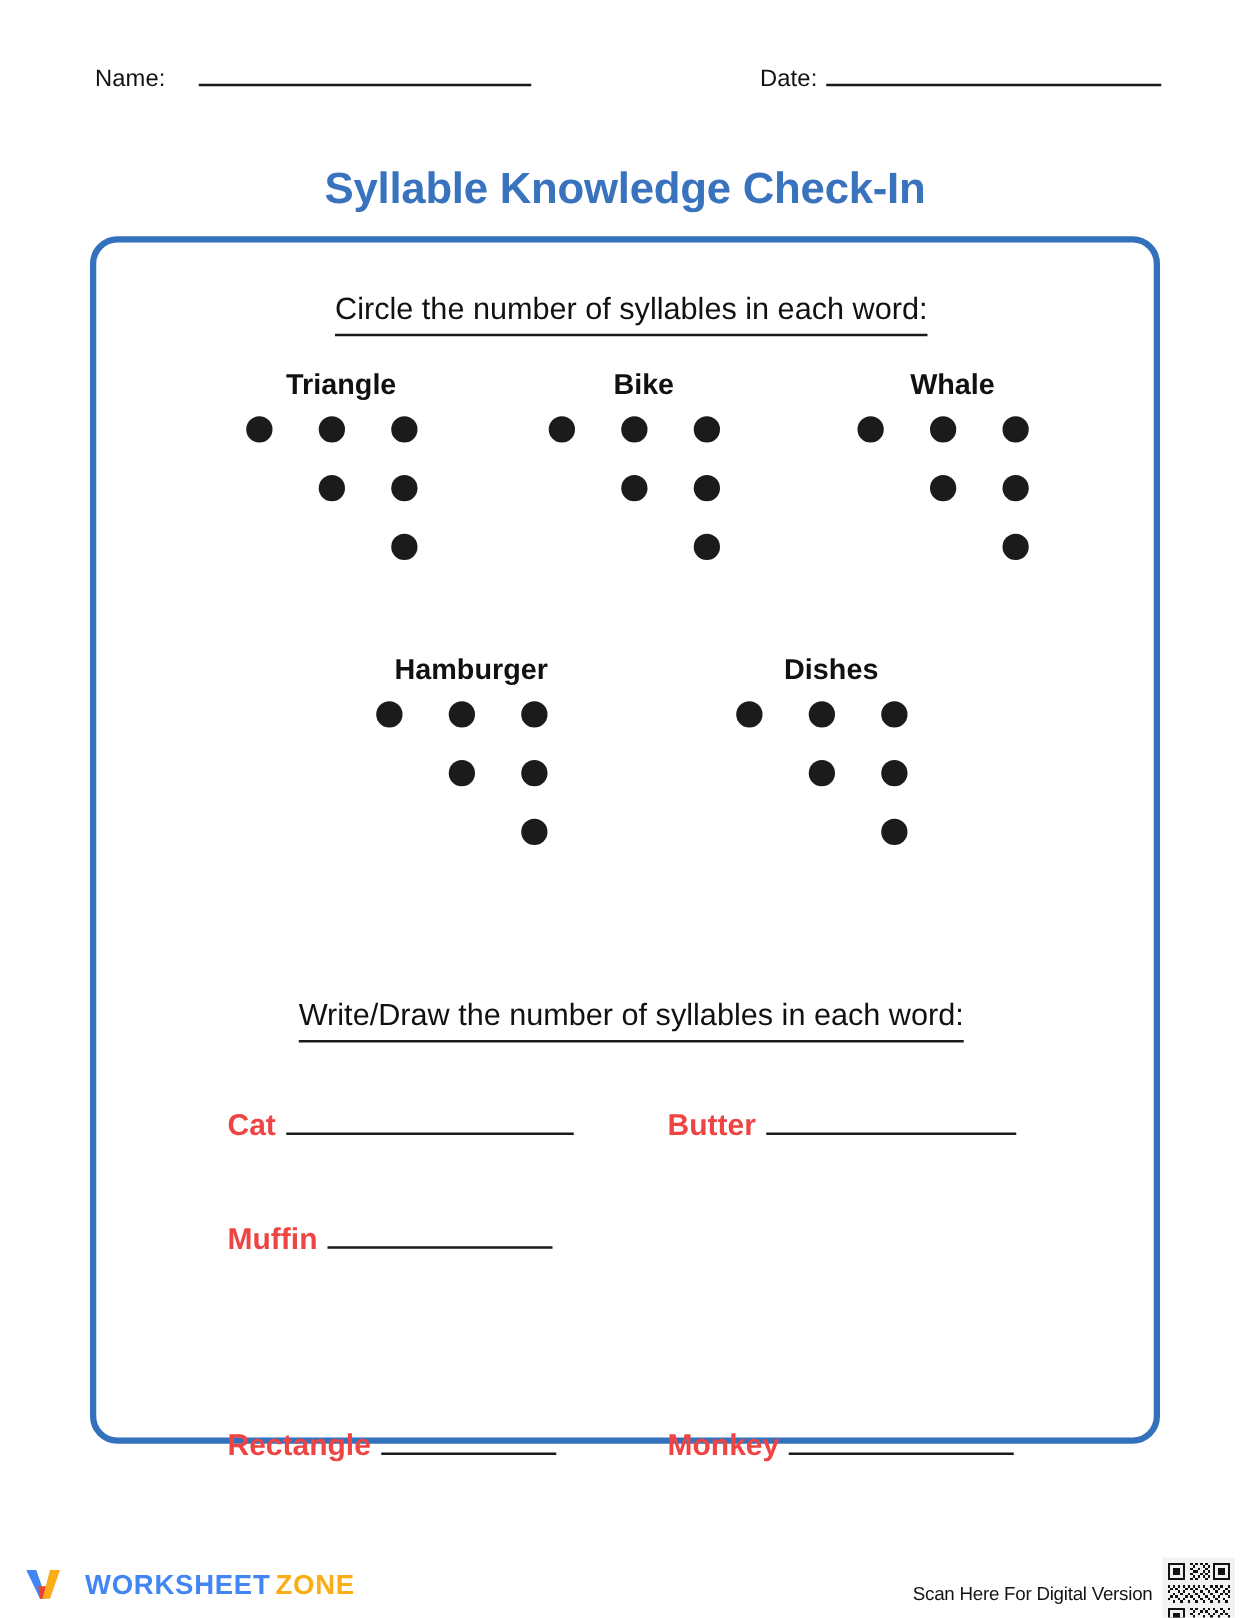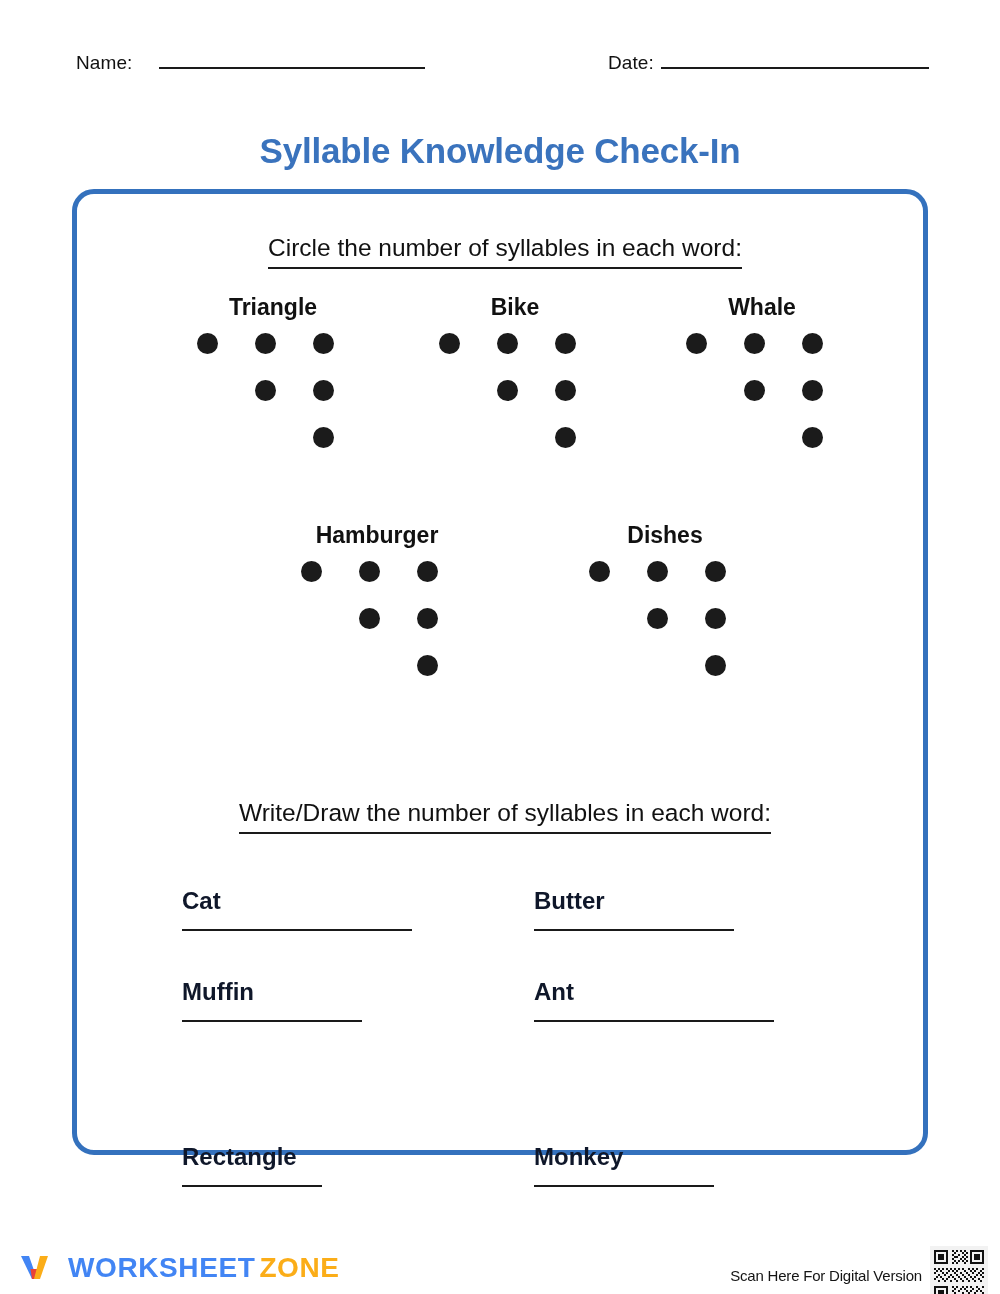--- a/index.html
+++ b/index.html
@@ -131,23 +131,22 @@
   .grp-hamburger { left: 210px;  top: 328px; }
   .grp-dishes    { left: 498px;  top: 328px; }
 
   
   .blank-item {
     position: absolute;
     display: flex;
     align-items: baseline;
     font-size: 24px;
     font-weight: bold;
-    color: #0f172a;
+    color: #ef4444;
     white-space: nowrap;
-    flex-direction: column;
   }
   .blank-word { margin-right: 8px; }
   .blank-rule {
     display: inline-block;
     border-bottom: 2.6px solid #1a1a1a;
     height: 14px;
   }
   .col-left  { left: 105px; }
   .col-right { left: 457px; }
   .row-a { top: 693px; }
@@ -168,21 +167,21 @@
     top: 14px;
     display: flex;
     align-items: center;
   }
   .logo-mark {
     width: 40px;
     height: 32px;
     margin-right: 10px;
   }
   .logo-text {
-    font-size: 28px;
+    font-size: 22px;
     font-weight: bold;
     letter-spacing: 0.6px;
   }
   .logo-worksheet { color: #4285f4; }
   .logo-zone { color: #fbad18; margin-left: 4px; }
 
   .scan-wrap {
     position: absolute;
     right: 12px;
     top: 8px;
@@ -294,24 +293,20 @@
     <span class="blank-rule" style="width:230px;"></span>
   </div>
   <div class="blank-item col-right row-a">
     <span class="blank-word">Butter</span>
     <span class="blank-rule" style="width:200px;"></span>
   </div>
 
   <div class="blank-item col-left row-b">
     <span class="blank-word">Muffin</span>
     <span class="blank-rule" style="width:180px;"></span>
-  </div>
-  <div class="blank-item col-right row-b">
-    <span class="blank-word">Ant</span>
-    <span class="blank-rule" style="width:240px;"></span>
   </div>
 
   <div class="blank-item col-left row-c">
     <span class="blank-word">Rectangle</span>
     <span class="blank-rule" style="width:140px;"></span>
   </div>
   <div class="blank-item col-right row-c">
     <span class="blank-word">Monkey</span>
     <span class="blank-rule" style="width:180px;"></span>
   </div>

